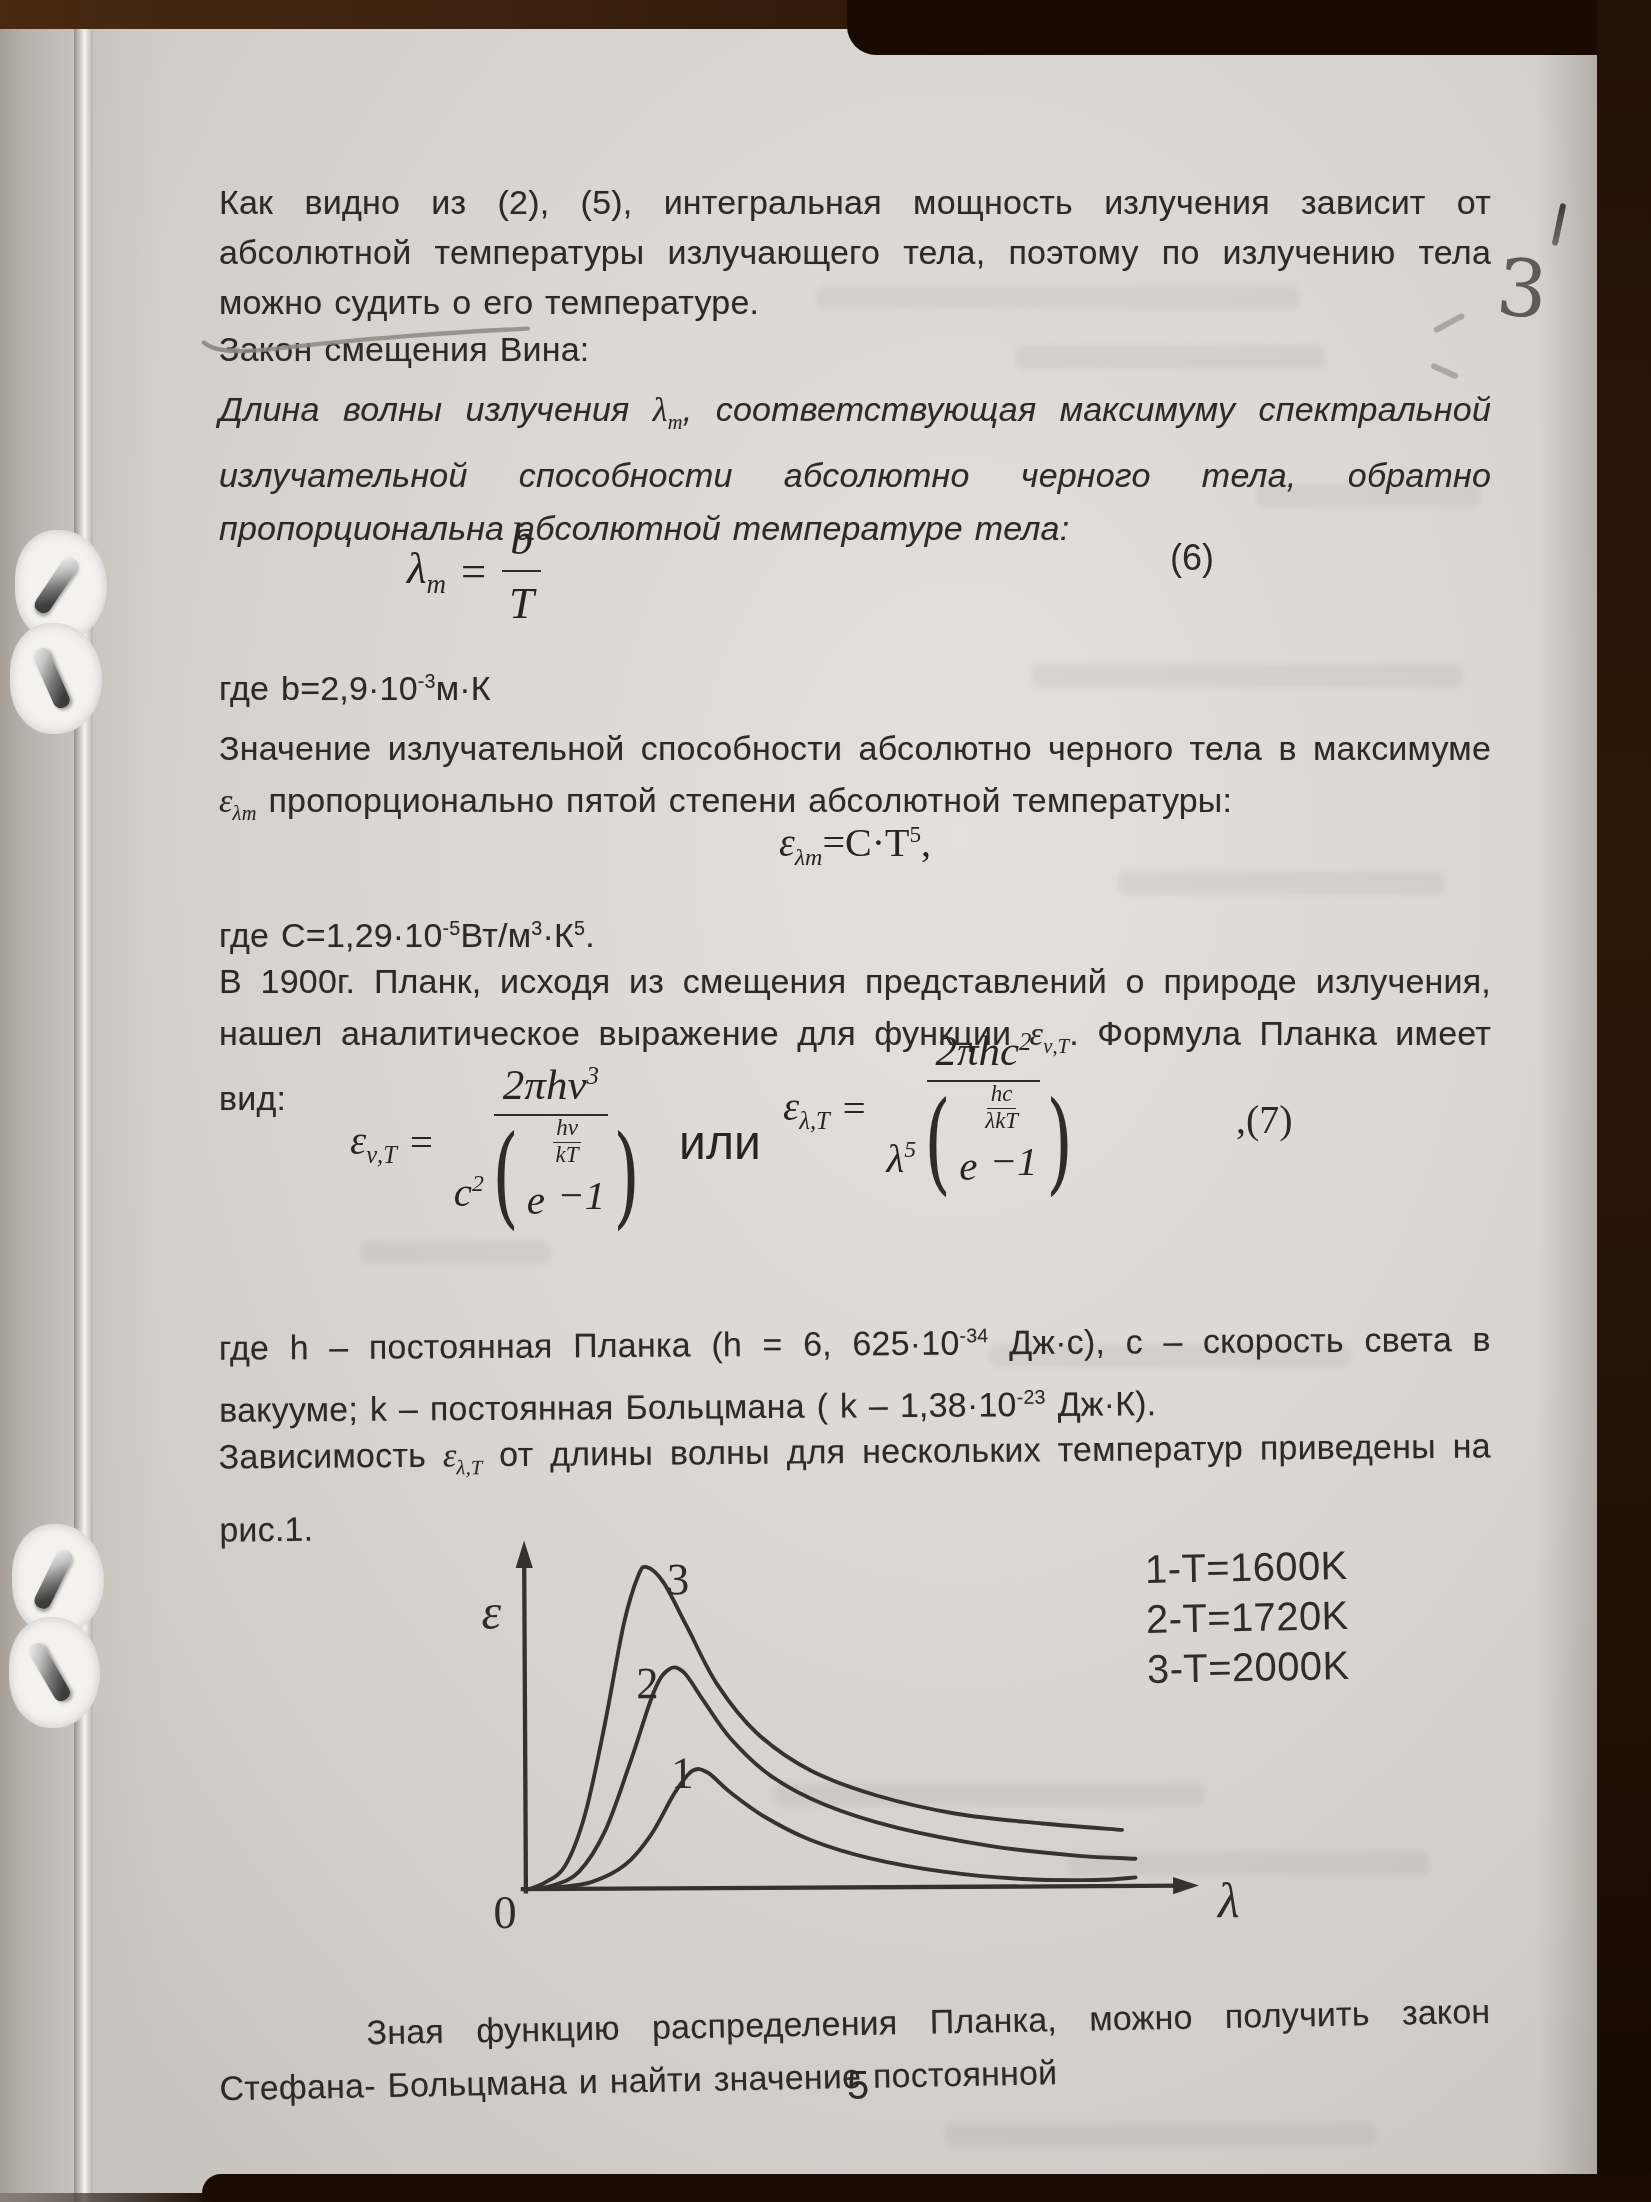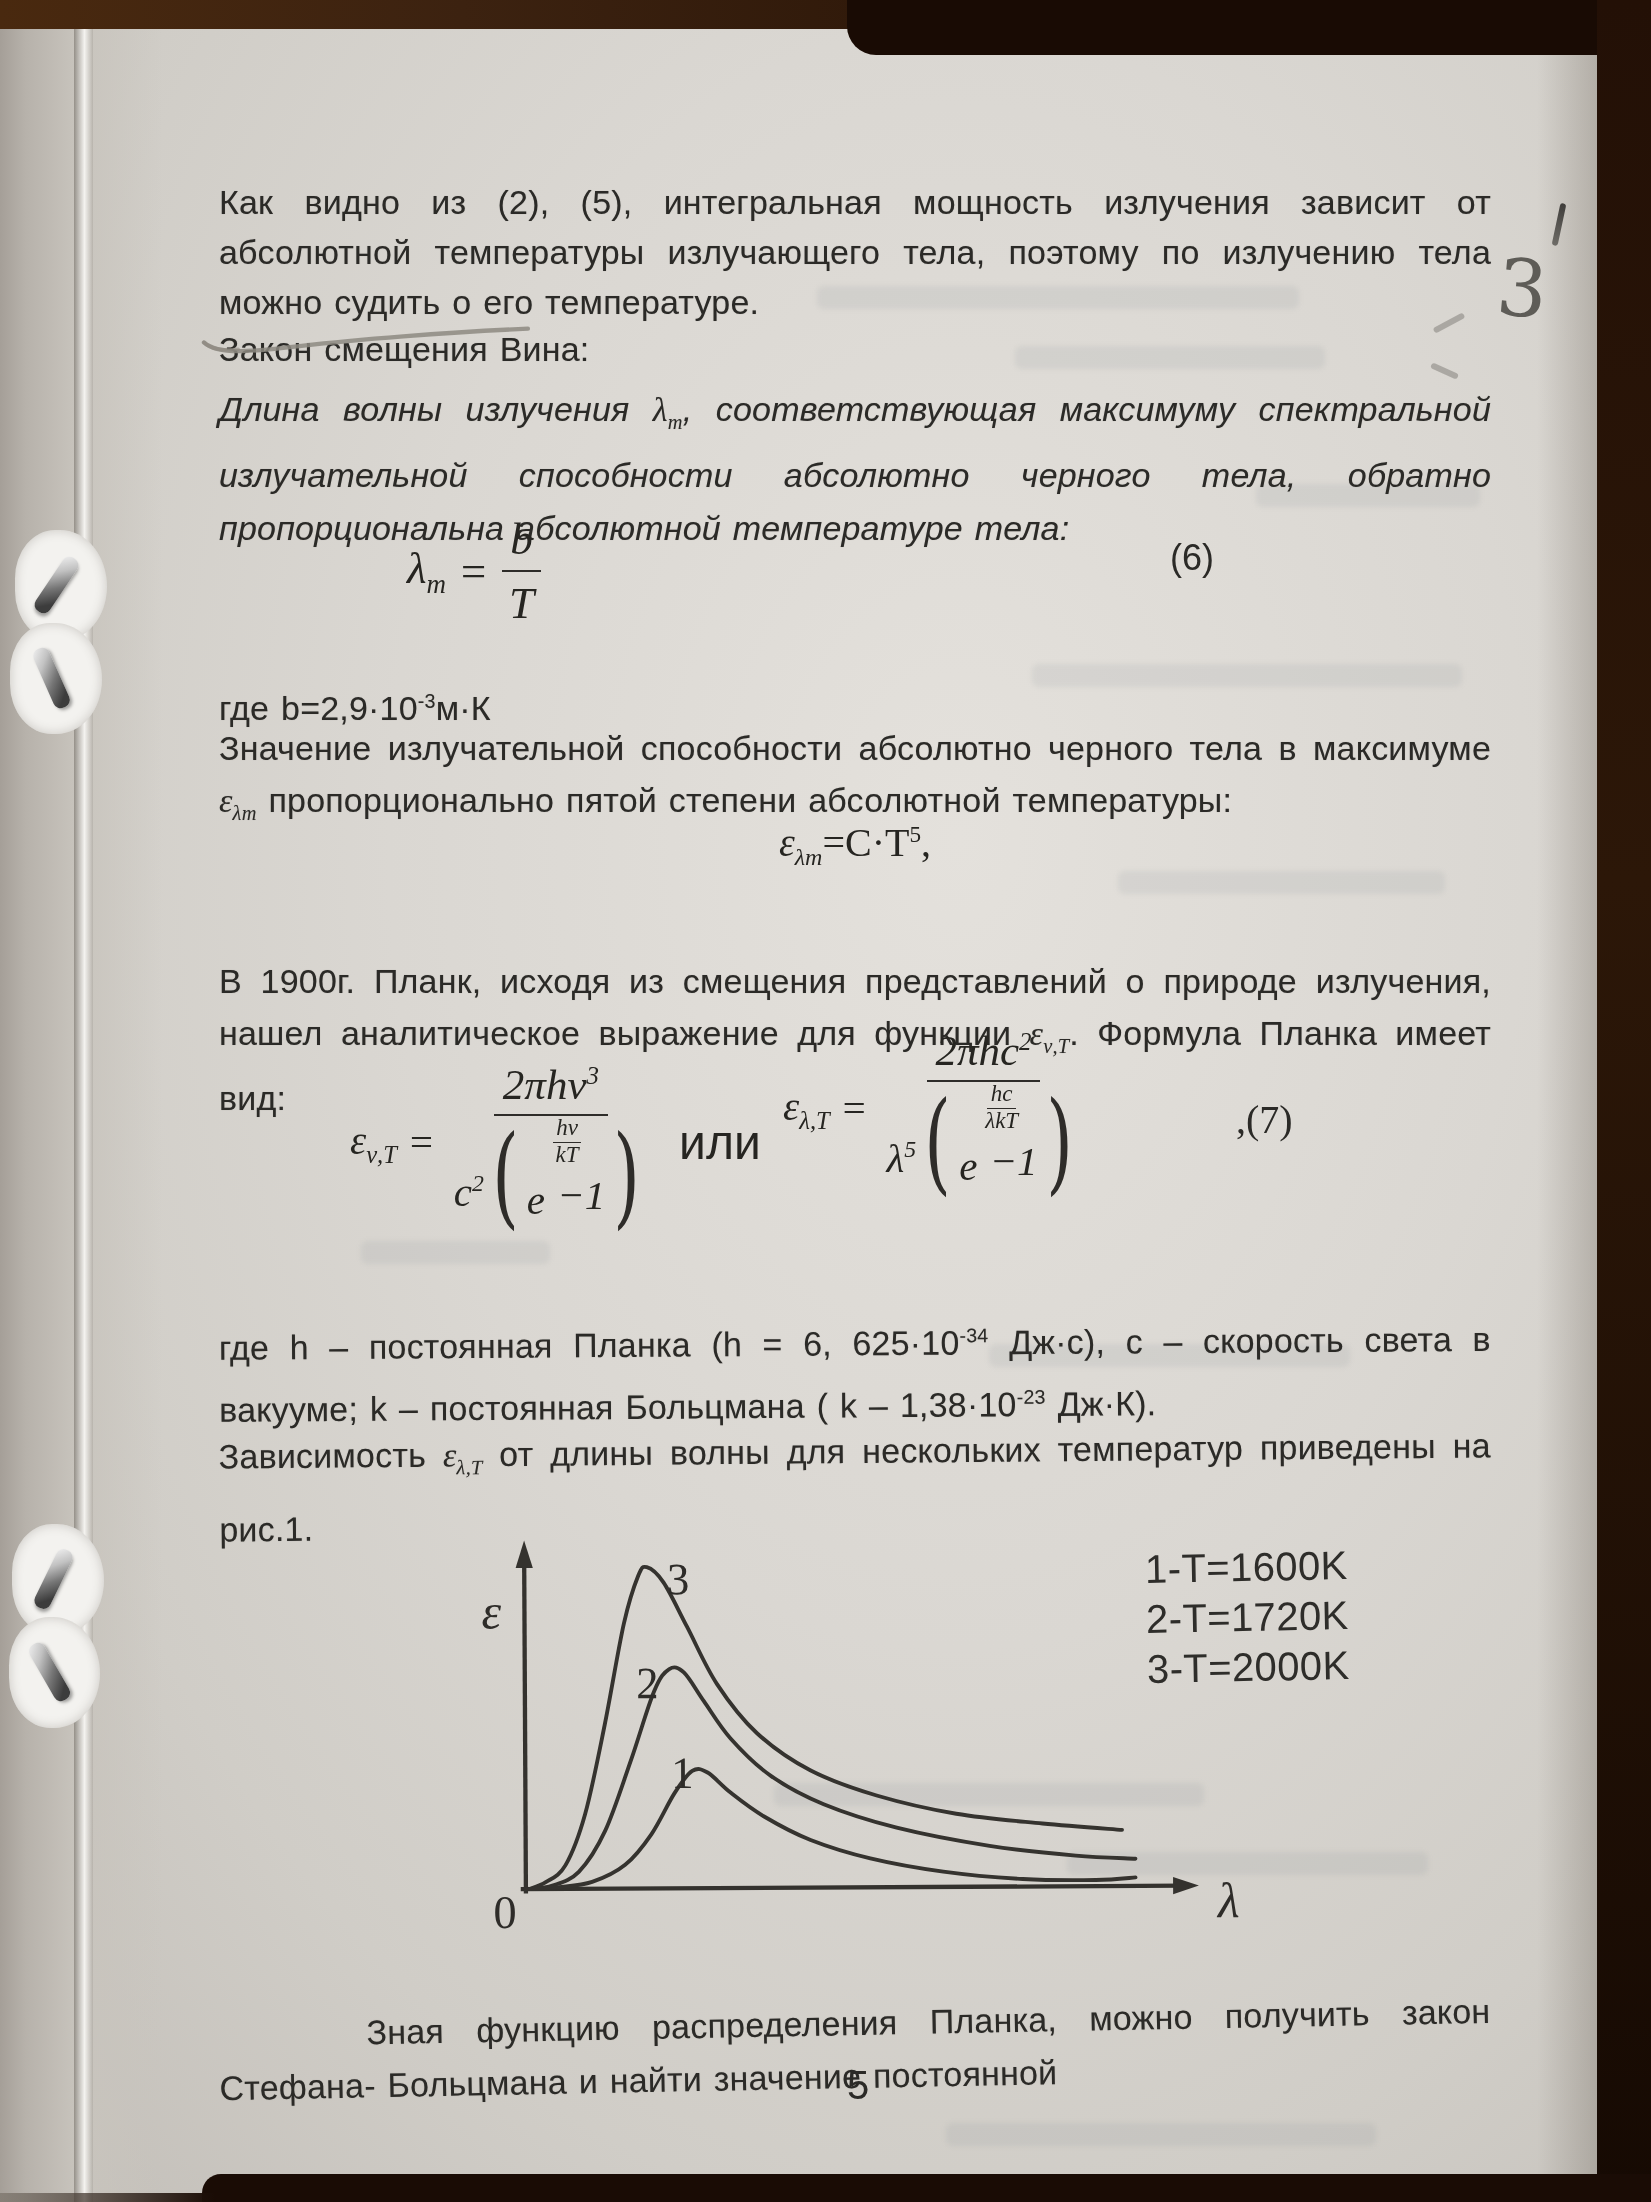--- a/index.html
+++ b/index.html
@@ -140,25 +140,26 @@
       <span><span class="fv">λ</span><sub class="fvs">m</sub></span>
       <span style="margin:0 12px;">=</span>
       <span class="frac">
         <span class="num">b</span>
         <span class="den">T</span>
       </span>
     </div>
     <span class="eqnum" style="left:951px;top:24px;">(6)</span>
   </div>
 
-  <p class="txt single" style="top:642px;"><span>где b=2,9·10</span><sup class="fp">-3</sup><span>м·К</span></p>
+  <p class="txt single" style="top:622px;"><span>где b=2,9·10</span><sup class="fp">-3</sup><span>м·К</span></p>
   <p class="txt" style="top:688px;line-height:52px;"><span>Значение излучательной способности абсолютно черного тела в максимуме </span><span class="fv">ε</span><sub class="fvs">λm</sub><span> пропорционально пятой степени абсолютной температуры:</span></p>
 
   <div class="eqwrap serif" style="left:219px;top:819px;width:1272px;text-align:center;font-size:40px;"><span class="fv">ε</span><sub class="fvs">λm</sub><span class="fr">=C·T</span><sup class="fp">5</sup><span class="fr">,</span></div>
 
+  <p class="txt single" style="top:869px;"><span>где С=1,29·10</span><sup class="fp">-5</sup><span>Вт/м</span><sup class="fp">3</sup><span>·К</span><sup class="fp">5</sup><span>.</span></p>
   <p class="txt" style="top:921px;line-height:52px;"><span>В 1900г. Планк, исходя из смещения представлений о природе излучения, нашел аналитическое выражение для функции </span><span class="fv">ε</span><sub class="fvs">ν,T</sub><span>. Формула Планка имеет вид:</span></p>
 
   <div class="eqwrap" style="left:219px;top:1060px;width:1272px;height:215px;">
     <div class="eq7-row" style="margin-left:131px;">
       <span><span class="fv">ε</span><sub class="fvs">ν,T</sub></span>
       <span style="margin:0 10.3px;">=</span>
       <span class="frac">
         <span class="num"><span class="fv">2πhν</span><sup class="fp">3</sup></span>
         <span class="den denrow">
           <span style="padding-bottom:8.6px;margin-top:40px;"><span class="fv">c</span><sup class="fp">2</sup></span>

